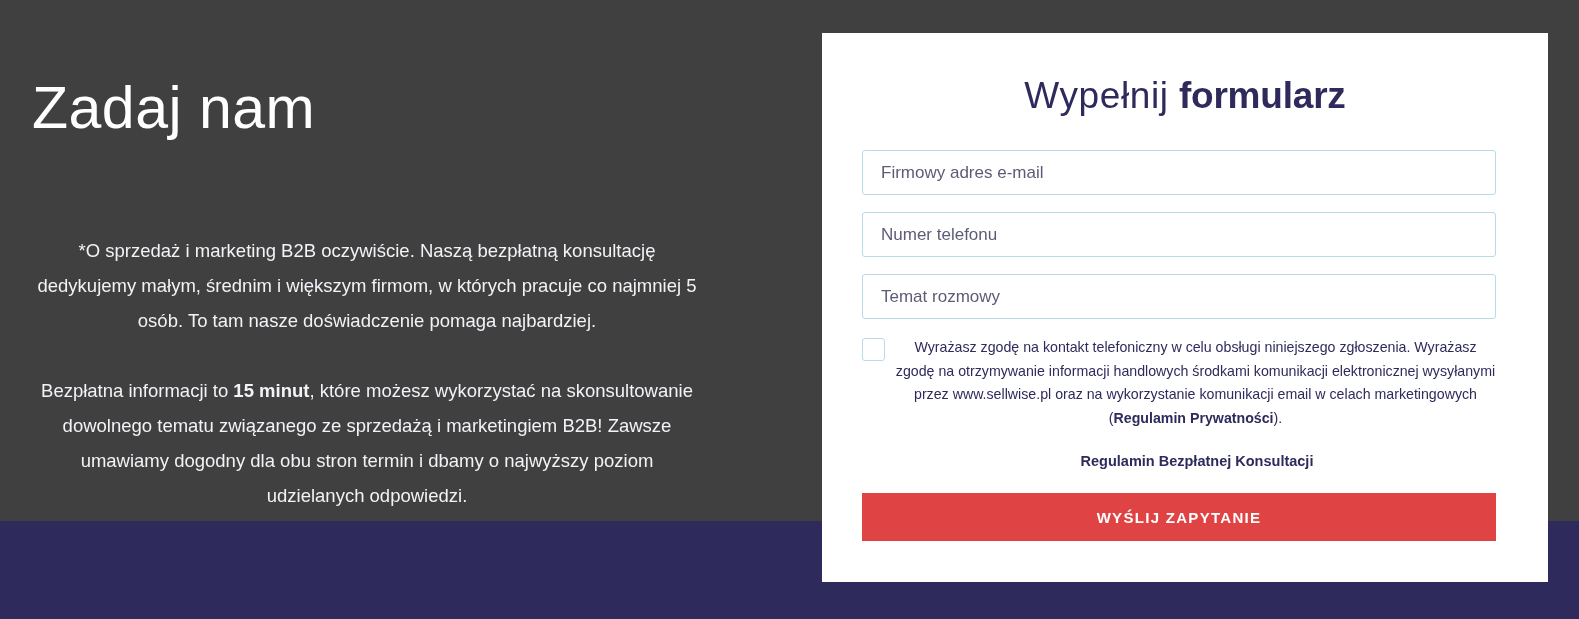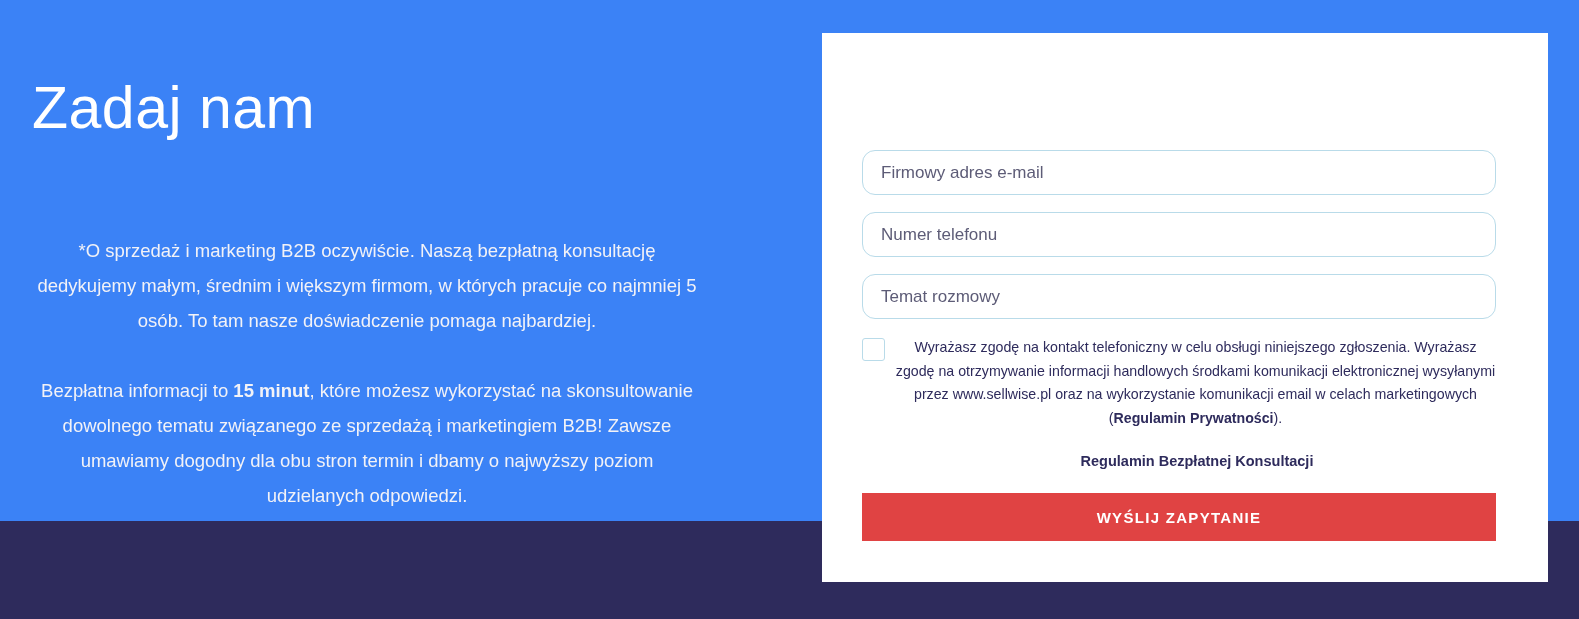--- a/index.html
+++ b/index.html
@@ -11,21 +11,21 @@
     height: 619px;
     background: #2e2b5c;
     font-family: "Liberation Sans", sans-serif;
     overflow: hidden;
     position: relative;
   }
   .page {
     position: relative;
     width: 1579px;
     height: 521px;
-    background: #3b82f6;
+    background: #404040;
   }
 
   
   .left-col {
     position: absolute;
     left: 32px;
     top: 0;
     width: 680px;
     height: 619px;
   }
@@ -105,21 +105,21 @@
     position: absolute;
     left: 40px;
     top: 117px;
     width: 634px;
   }
   .field {
     width: 634px;
     height: 45px;
     box-sizing: border-box;
     border: 1px solid #b9dbe9;
-    border-radius: 13px;
+    border-radius: 3px;
     background: #ffffff;
     color: #3b3a55;
     font-family: "Liberation Sans", sans-serif;
     font-size: 17px;
     padding: 0 18px;
     outline: none;
     display: block;
     margin-bottom: 17px;
   }
   .field::placeholder {
@@ -202,20 +202,23 @@
 
     <div class="body-copy">
       <p class="first">*O sprzedaż i marketing B2B oczywiście. Naszą bezpłatną konsultację dedykujemy małym, średnim i większym firmom, w których pracuje co najmniej 5 osób. To tam nasze doświadczenie pomaga najbardziej.</p>
       <p class="second"><span>Bezpłatna informacji to </span><b>15 minut</b><span>, które możesz wykorzystać na skonsultowanie dowolnego tematu związanego ze sprzedażą i marketingiem B2B! Zawsze umawiamy dogodny dla obu stron termin i dbamy o najwyższy poziom udzielanych odpowiedzi.</span></p>
     </div>
 
   </div>
 
   <div class="form-panel">
 
+    <div class="form-title">
+      <span class="light">Wypełnij</span><span>&nbsp;</span><span class="bold">formularz</span>
+    </div>
 
     <div class="fields">
       <input class="field" type="text" placeholder="Firmowy adres e-mail" style="">
       <input class="field" type="text" placeholder="Numer telefonu" style="">
       <input class="field" type="text" placeholder="Temat rozmowy" style="">
     </div>
 
     <div class="consent-row">
       <div class="checkbox"></div>
       <div class="consent-text"><span>Wyrażasz zgodę na kontakt telefoniczny w celu obsługi niniejszego zgłoszenia. Wyrażasz zgodę na otrzymywanie informacji handlowych środkami komunikacji elektronicznej wysyłanymi przez www.sellwise.pl oraz na wykorzystanie komunikacji email w celach marketingowych (</span><b>Regulamin Prywatności</b><span>).</span></div>

